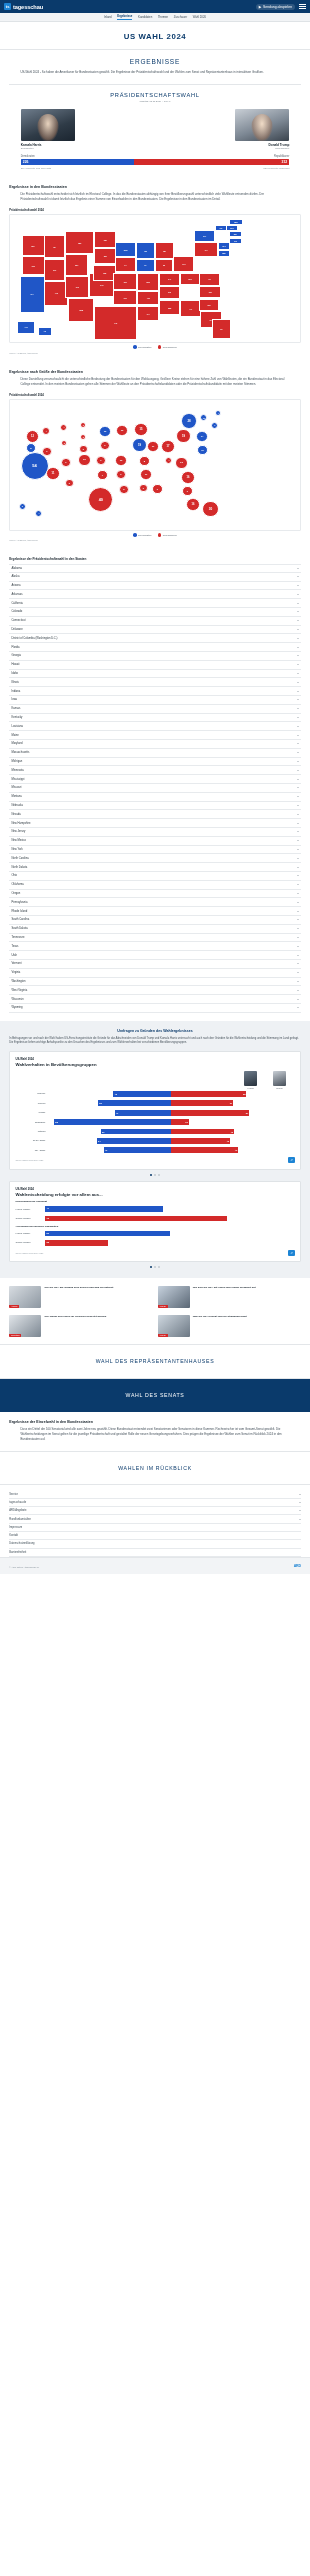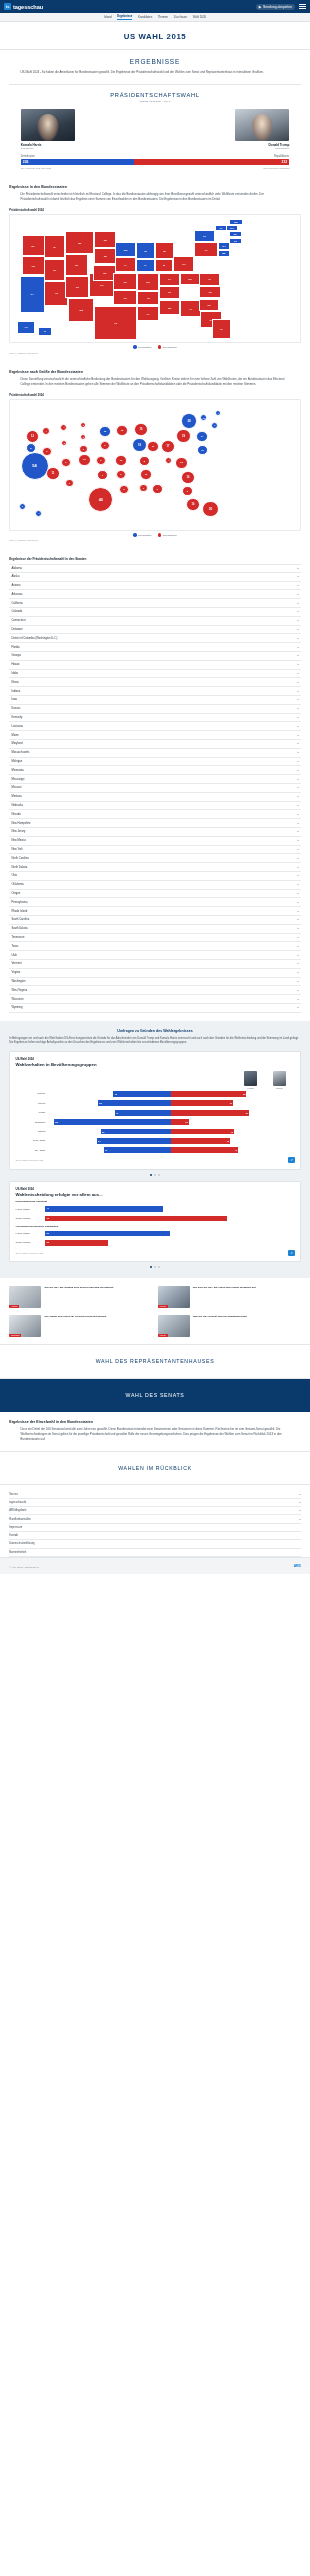--- a/index.html
+++ b/index.html
@@ -248,21 +248,21 @@
 <div class="navbar">
   <a href="#">Inland</a>
   <a href="#" class="active">Ergebnisse</a>
   <a href="#">Kandidaten</a>
   <a href="#">Themen</a>
   <a href="#">Zuschauer</a>
   <a href="#">Wahl 2020</a>
 </div>
 
 <div class="hero">
-  <h1>US WAHL 2015</h1>
+  <h1>US WAHL 2024</h1>
 </div>
 
 <div class="section">
   <div class="section-title">ERGEBNISSE</div>
   <p class="lead">US-Wahl 2024 - So haben die Amerikaner für Bundesstaaten gewählt. Die Ergebnisse der Präsidentschaftswahl und der Wahlen zum Senat und Repräsentantenhaus in interaktiven Grafiken.</p>
 </div>
 <div class="divider"></div>
 
 <div class="section">
   <div class="cand-title">PRÄSIDENTSCHAFTSWAHL</div>

